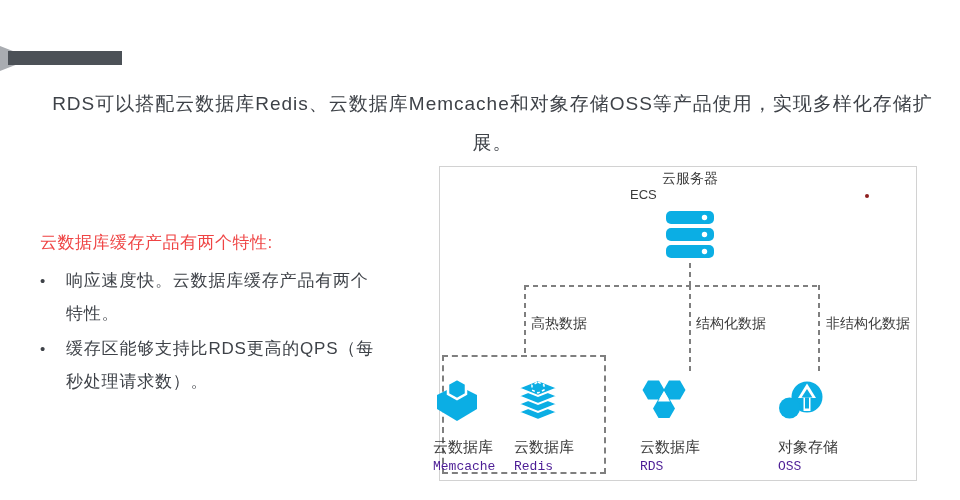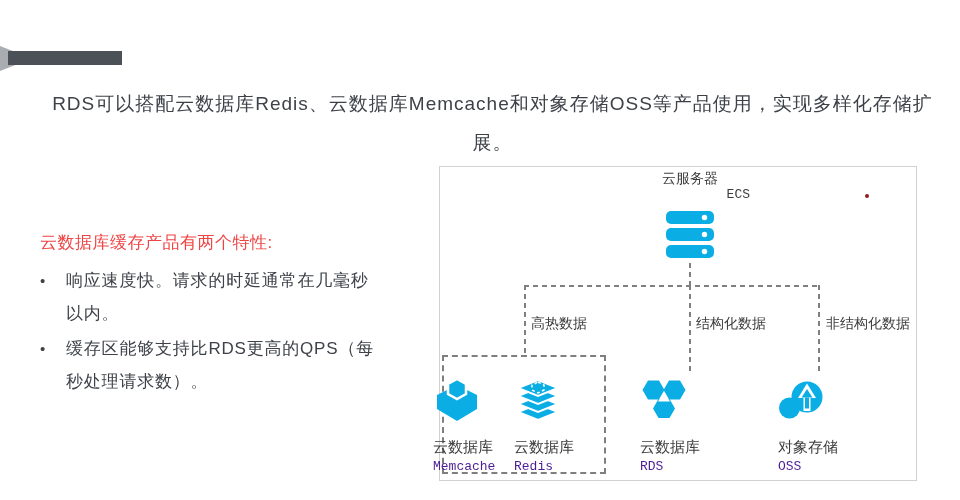--- a/index.html
+++ b/index.html
@@ -22,22 +22,22 @@
   .features-heading{font-size:17px;letter-spacing:0.5px;margin:0 0 10px 0;color:#ef4444;}
   .feature-item{display:flex;margin:0 0 2px 0;}
   .feature-bullet{width:26px;flex:0 0 26px;font-size:15px;line-height:33px;color:#3e4248;}
   .feature-text{width:310px;font-size:17px;line-height:33px;letter-spacing:0.8px;color:#3e4248;}
 
   
   .diagram{position:absolute;left:410px;top:166px;width:476px;height:313px;
            border:1px solid #d2d2d2;background:#fff;margin-left:29px;}
   .dg-label{position:absolute;color:#3b3b3b;}
   .root-label{left:190px;top:3px;width:120px;text-align:center;font-size:14px;}
-  .root-sublabel{left:190px;top:20px;width:120px;text-align:right;font-size:13px;
-                 font-family:Liberation Mono, monospace;}
+  .root-sublabel{left:190px;top:20px;width:120px;text-align:left;font-size:13px;
+                 font-family:Liberation Sans, sans-serif;}
   .red-dot{position:absolute;left:425px;top:27px;width:4px;height:4px;border-radius:50%;
            background:#8e1f1f;}
 
   .icon-ecs{position:absolute;left:226px;top:44px;width:48px;height:47px;}
 
   .dash-h{position:absolute;height:2px;
           background:repeating-linear-gradient(to right,#7f7f7f 0 5px,transparent 5px 9px);}
   .dash-v{position:absolute;width:2px;
           background:repeating-linear-gradient(to bottom,#7f7f7f 0 5px,transparent 5px 9px);}
   .stem{left:249px;top:96px;height:23px;}
@@ -70,21 +70,21 @@
 
   <div class="accent-arrow"></div>
   <div class="accent-bar"></div>
 
   <div class="intro">RDS可以搭配云数据库Redis、云数据库Memcache和对象存储OSS等产品使用，实现多样化存储扩展。</div>
 
   <div class="features">
     <div class="features-heading">云数据库缓存产品有两个特性:</div>
     <div class="feature-item">
       <span class="feature-bullet">•</span>
-      <span class="feature-text">响应速度快。请求的时延通常在几毫秒以内。</span>
+      <span class="feature-text">响应速度快。云数据库缓存产品有两个特性。</span>
     </div>
     <div class="feature-item">
       <span class="feature-bullet">•</span>
       <span class="feature-text">缓存区能够支持比RDS更高的QPS（每秒处理请求数）。</span>
     </div>
   </div>
 
   <div class="diagram">
 
     <div class="dg-label root-label">云服务器</div>

